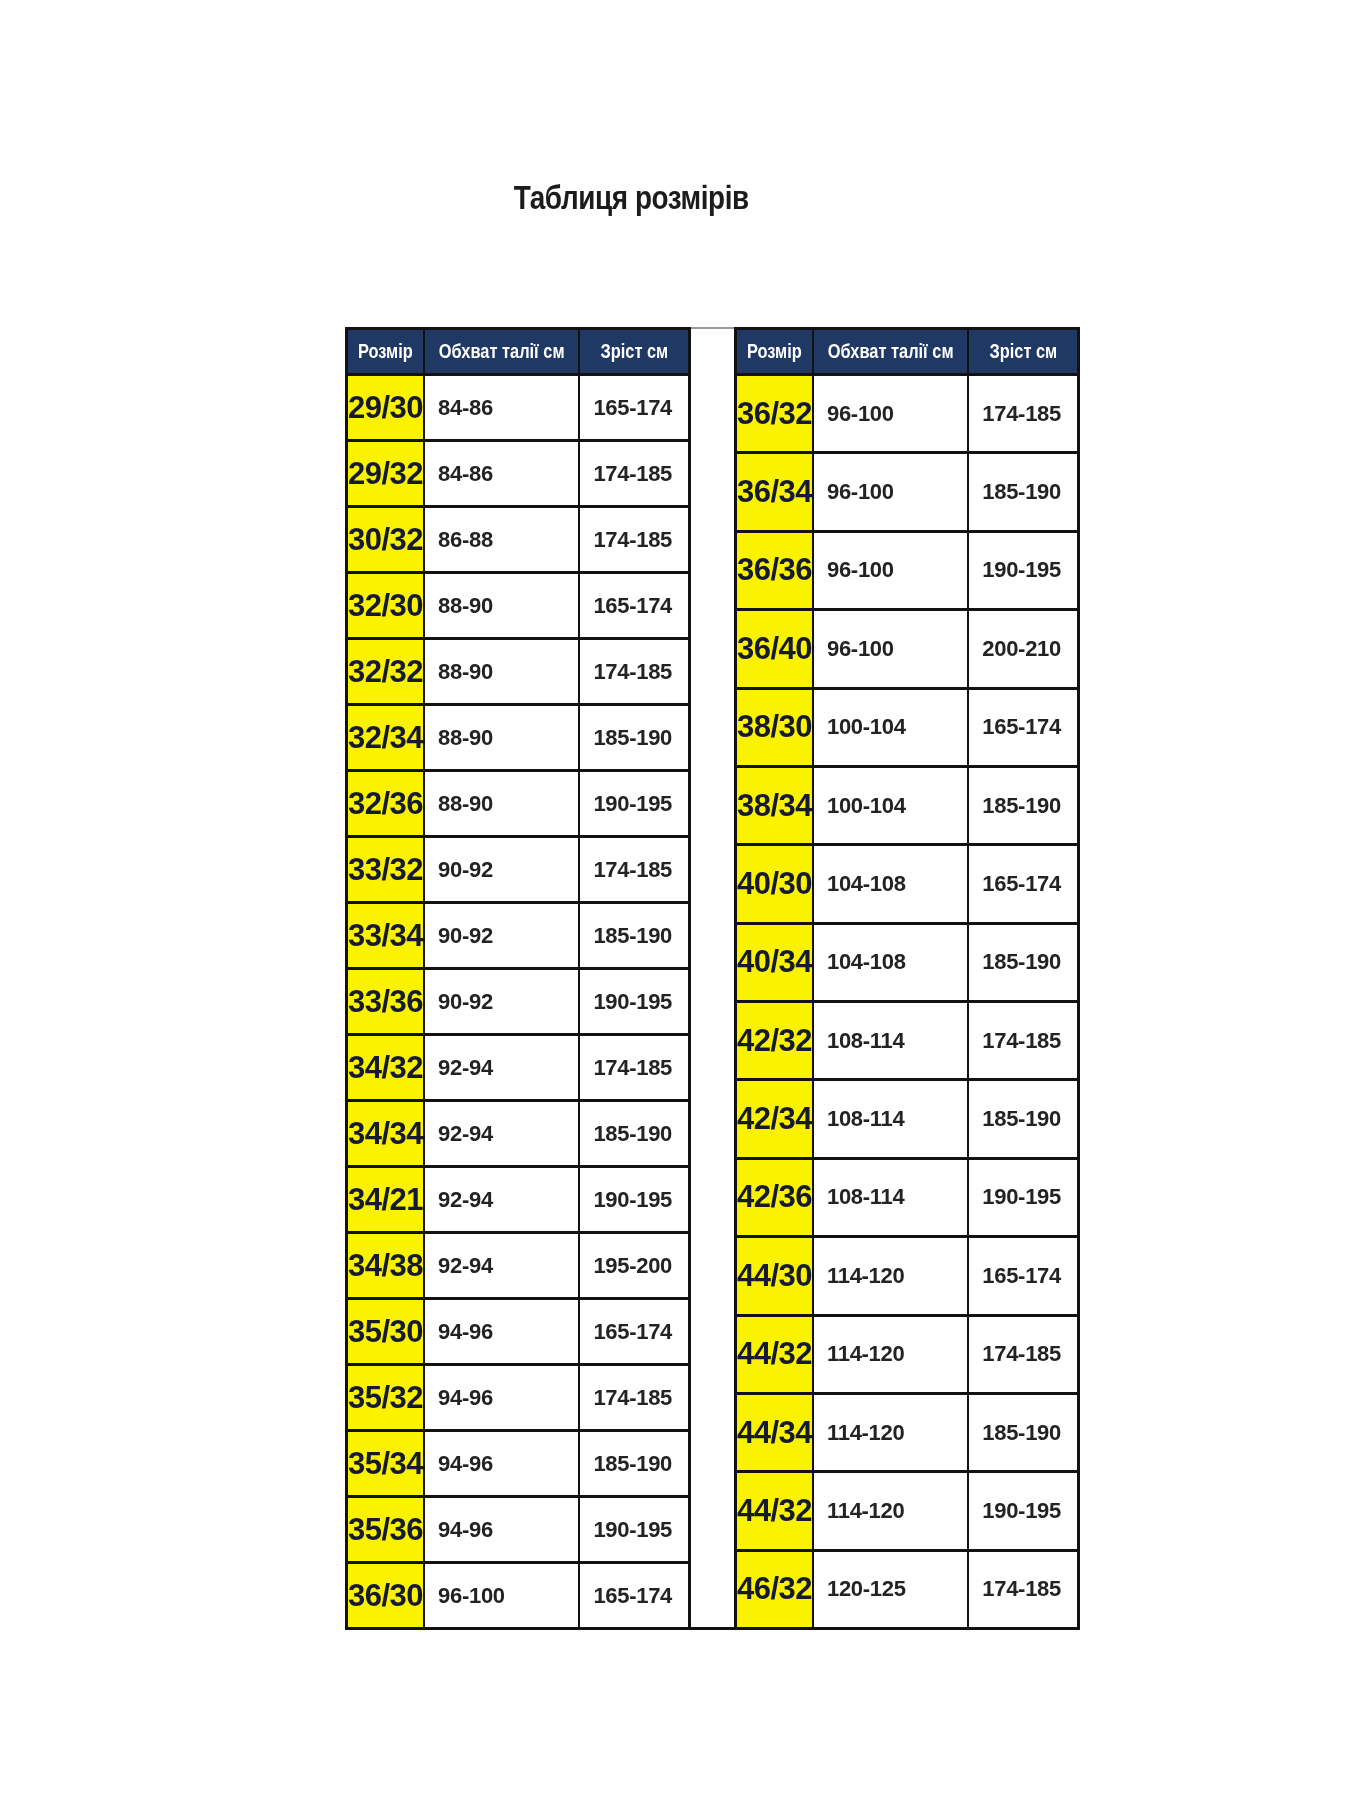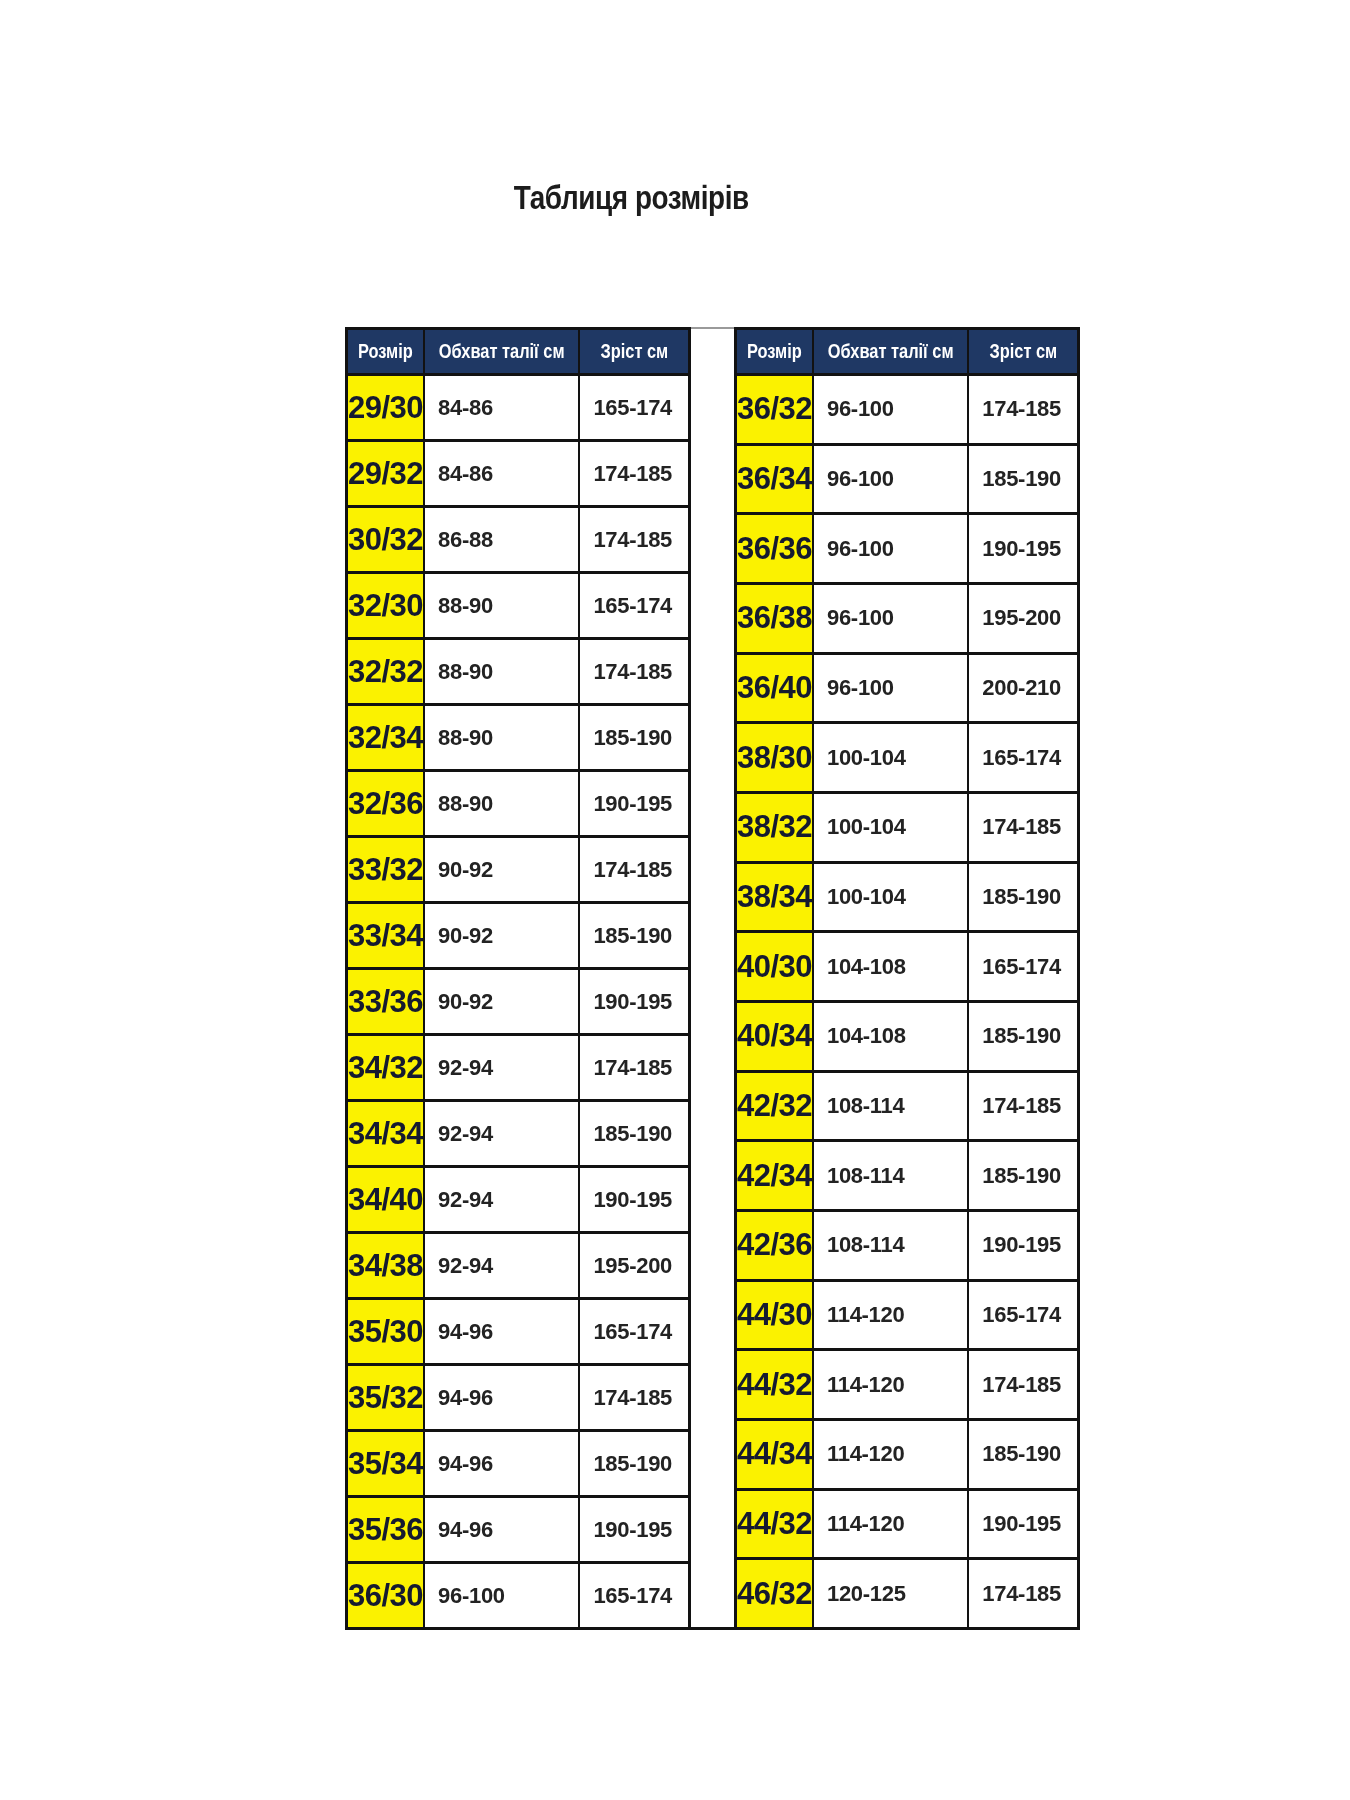--- a/index.html
+++ b/index.html
@@ -159,21 +159,21 @@
           <td class="size-cell">34/32</td>
           <td class="waist-cell">92-94</td>
           <td class="height-cell">174-185</td>
         </tr>
         <tr>
           <td class="size-cell">34/34</td>
           <td class="waist-cell">92-94</td>
           <td class="height-cell">185-190</td>
         </tr>
         <tr>
-          <td class="size-cell">34/40</td>
+          <td class="size-cell">34/21</td>
           <td class="waist-cell">92-94</td>
           <td class="height-cell">190-195</td>
         </tr>
         <tr>
           <td class="size-cell">34/38</td>
           <td class="waist-cell">92-94</td>
           <td class="height-cell">195-200</td>
         </tr>
         <tr>
           <td class="size-cell">35/30</td>
@@ -223,40 +223,30 @@
           <td class="size-cell">36/34</td>
           <td class="waist-cell">96-100</td>
           <td class="height-cell">185-190</td>
         </tr>
         <tr>
           <td class="size-cell">36/36</td>
           <td class="waist-cell">96-100</td>
           <td class="height-cell">190-195</td>
         </tr>
         <tr>
-          <td class="size-cell">36/38</td>
-          <td class="waist-cell">96-100</td>
-          <td class="height-cell">195-200</td>
-        </tr>
-        <tr>
           <td class="size-cell">36/40</td>
           <td class="waist-cell">96-100</td>
           <td class="height-cell">200-210</td>
         </tr>
         <tr>
           <td class="size-cell">38/30</td>
           <td class="waist-cell">100-104</td>
           <td class="height-cell">165-174</td>
         </tr>
         <tr>
-          <td class="size-cell">38/32</td>
-          <td class="waist-cell">100-104</td>
-          <td class="height-cell">174-185</td>
-        </tr>
-        <tr>
           <td class="size-cell">38/34</td>
           <td class="waist-cell">100-104</td>
           <td class="height-cell">185-190</td>
         </tr>
         <tr>
           <td class="size-cell">40/30</td>
           <td class="waist-cell">104-108</td>
           <td class="height-cell">165-174</td>
         </tr>
         <tr>

